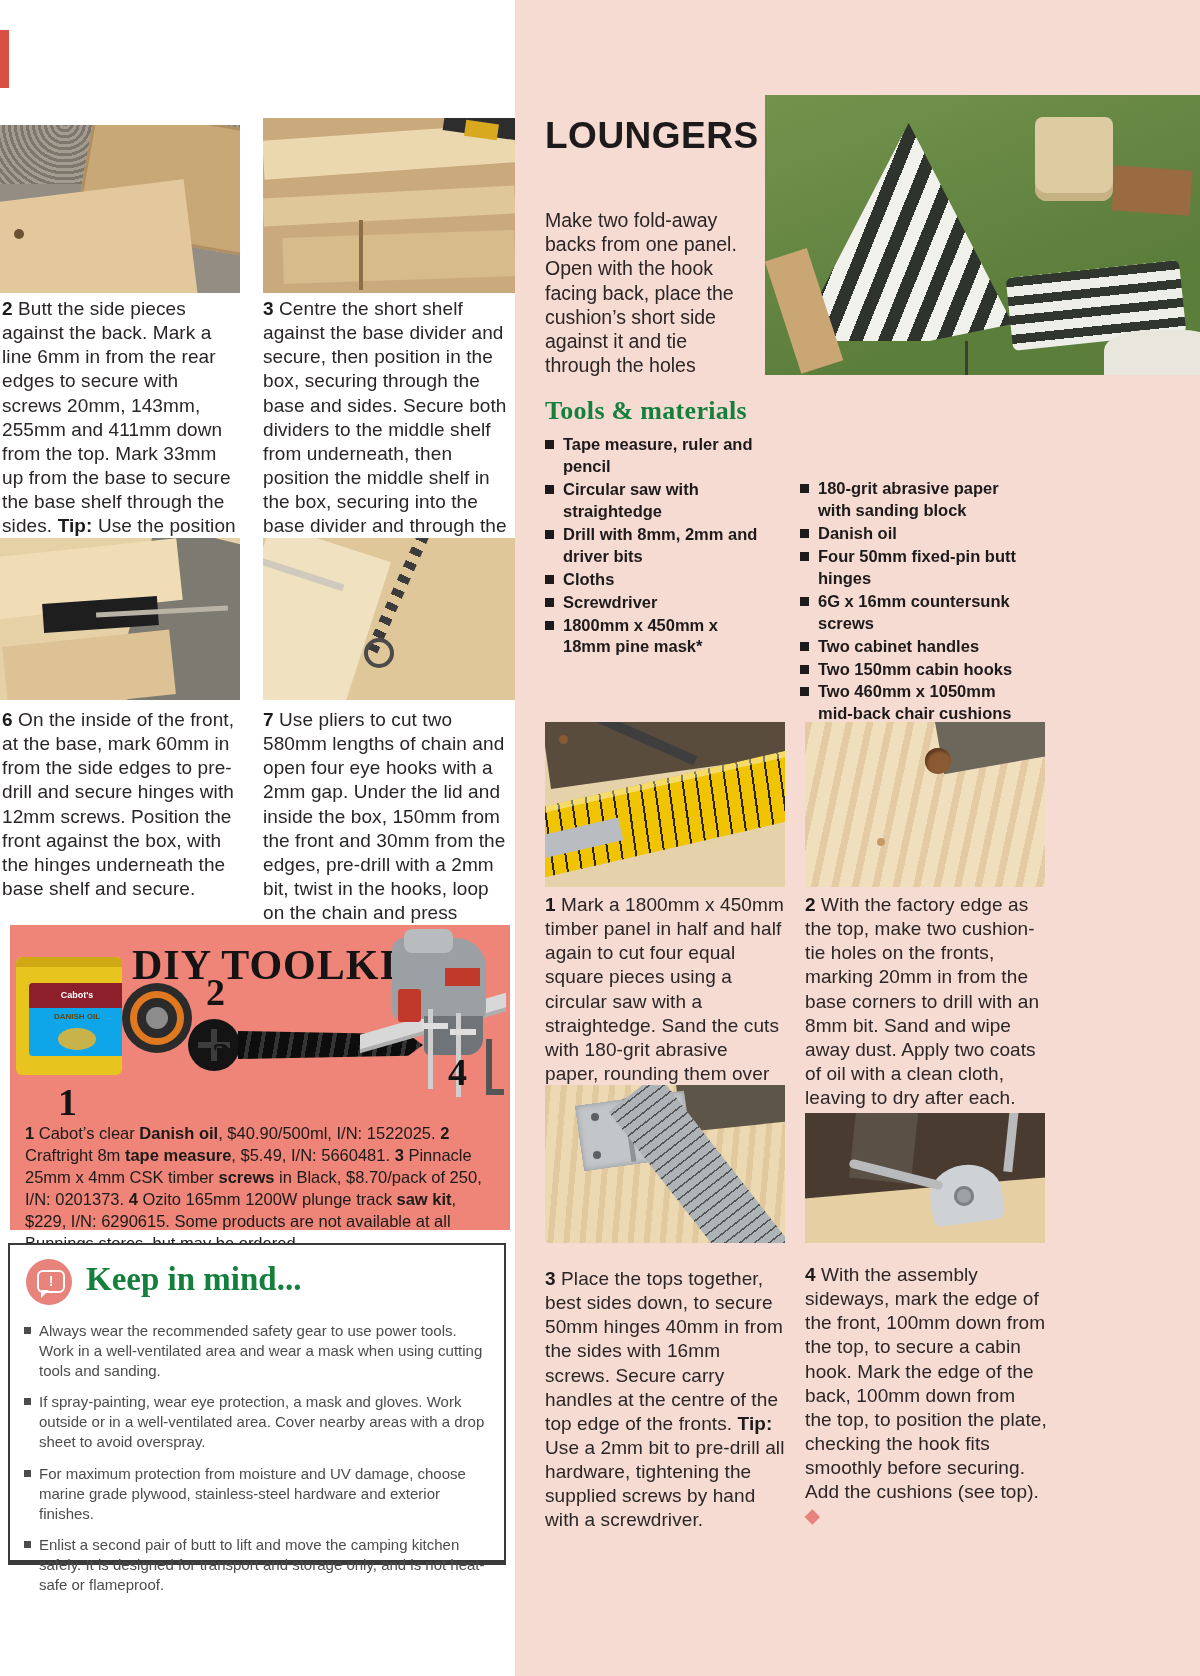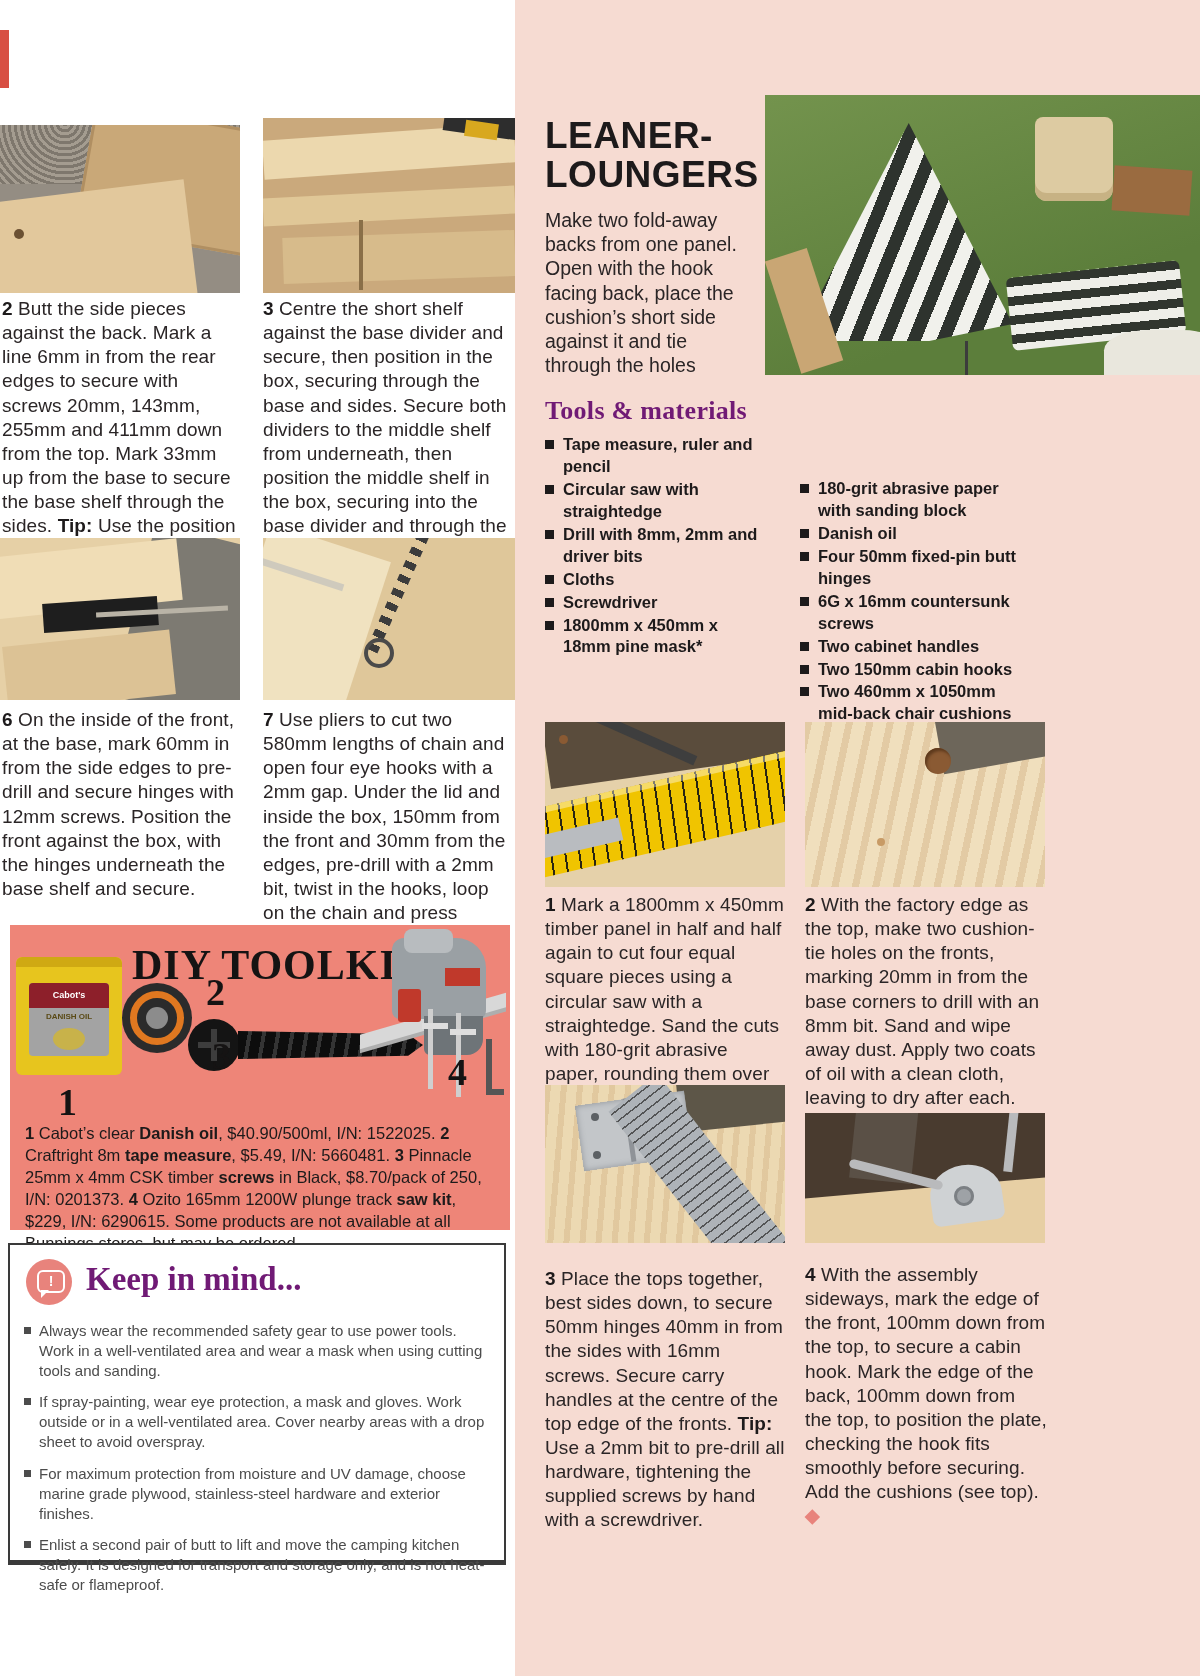--- a/index.html
+++ b/index.html
@@ -5,21 +5,21 @@
   html,body{margin:0;padding:0;background:#ffffff;}
   #page{position:relative;width:1200px;height:1676px;background:#ffffff;overflow:hidden;
         font-family:"Liberation Sans",sans-serif;color:#262222;}
   .abs{position:absolute;}
   
   .step{font-size:19px;line-height:1.27;color:#2a2526;letter-spacing:.1px;}
   .step b{font-weight:700;color:#1d1a1b;}
   .diamond{color:#e8837c;font-weight:700;}
   .feature-title{font-weight:800;font-size:37px;line-height:1.06;letter-spacing:.5px;color:#1d1a1b;}
   .intro{font-size:19.5px;line-height:1.24;color:#2a2526;}
-  .serif-head{font-family:"Liberation Serif",serif;font-weight:700;color:#701a75;}
+  .serif-head{font-family:"Liberation Serif",serif;font-weight:700;color:#15803d;}
   .tools-head{font-size:26px;letter-spacing:.3px;}
   .tool{display:flex;gap:9px;font-weight:700;font-size:16.5px;line-height:1.33;color:#1d1a1b;margin-bottom:1px;}
   .sq{width:9px;height:9px;background:#1d1a1b;margin-top:6px;flex:none;}
   
   .ph{position:absolute;overflow:hidden;}
   .ph div{position:absolute;}
   
   #toolkit{background:#ee8578;}
   .tk-title{font-family:"Liberation Serif",serif;font-weight:700;font-size:42px;letter-spacing:1px;color:#151313;}
   .tk-num{font-family:"Liberation Serif",serif;font-weight:700;font-size:38px;color:#151313;line-height:1;}
@@ -83,21 +83,21 @@
 
   <div class="abs step" style="left:2px;top:708px;width:240px;"><b>6 </b><span>On the inside of the front, at the base, mark 60mm in from the side edges to pre-drill and secure hinges with 12mm screws. Position the front against the box, with the hinges underneath the base shelf and secure.</span></div>
 
   <div class="abs step" style="left:263px;top:708px;width:252px;"><b>7 </b><span>Use pliers to cut two 580mm lengths of chain and open four eye hooks with a 2mm gap. Under the lid and inside the box, 150mm from the front and 30mm from the edges, pre-drill with a 2mm bit, twist in the hooks, loop on the chain and press closed.</span></div>
 
   <div id="toolkit" class="abs" style="left:10px;top:925px;width:500px;height:305px;">
     <div class="abs tk-title" style="left:122px;top:16px;">DIY TOOLKIT</div>
 
     <div class="ph" style="left:6px;top:32px;width:106px;height:118px;background:#e7c51e;border-radius:6px;">
       <div style="left:0;top:0;width:100%;height:10px;background:#cfa913;border-radius:6px 6px 0 0;"></div>
-      <div style="left:12%;top:22%;width:76%;height:62%;background:#a3a3a3;border-radius:4px;overflow:hidden;">
+      <div style="left:12%;top:22%;width:76%;height:62%;background:#0ea5e9;border-radius:4px;overflow:hidden;padding-left:16px;">
         <div style="left:0;top:0;width:100%;height:34%;background:#8d1f2a;color:#fff;font-size:9px;font-weight:700;text-align:center;line-height:24px;">Cabot's</div>
         <div style="left:0;top:40%;width:100%;text-align:center;font-size:8px;font-weight:700;color:#5a4a16;">DANISH OIL</div>
         <div style="left:30%;top:62%;width:40%;height:30%;background:#c8b24a;border-radius:50%;"></div>
       </div>
     </div>
 
     <div class="ph" style="left:112px;top:58px;width:70px;height:70px;border-radius:50%;background:#2b2b2b;">
       <div style="left:8px;top:8px;width:54px;height:54px;border-radius:50%;border:7px solid #e07820;box-sizing:border-box;"></div>
       <div style="left:24px;top:24px;width:22px;height:22px;border-radius:50%;background:#8c8c8c;"></div>
     </div>
@@ -170,21 +170,20 @@
     <div style="left:56%;top:62%;width:40%;height:26%;background:
       repeating-linear-gradient(180deg,#31362f 0 9px,#eeeee8 9px 19px);transform:rotate(-6deg);border-radius:6px;"></div>
     <div style="left:62%;top:8%;width:18%;height:30%;background:#ddcba2;border-radius:8px 8px 12px 12px;
       box-shadow:inset 0 -8px 0 #c7b284;"></div>
     <div style="left:80%;top:26%;width:18%;height:16%;background:#9a6b40;transform:rotate(4deg);"></div>
     <div style="left:78%;top:84%;width:26%;height:18%;background:#e9e7dd;border-radius:40% 30% 0 0;"></div>
     <div style="left:46%;top:88%;width:3px;height:12%;background:#3c3c3c;"></div>
   </div>
 
   <div class="abs" style="left:545px;top:116px;">
-    <div class="feature-title">LEANER-</div>
     <div class="feature-title">LOUNGERS</div>
   </div>
   <div class="abs intro" style="left:545px;top:208px;width:212px;">Make two fold-away backs from one panel. Open with the hook facing back, place the cushion’s short side against it and tie through the holes</div>
 
   <div class="abs serif-head tools-head" style="left:545px;top:396px;">Tools &amp; materials</div>
   <div class="abs" style="left:545px;top:434px;width:225px;">
     <div class="tool">
         <span class="sq"></span>
         <span>Tape measure, ruler and pencil</span>
       </div>

